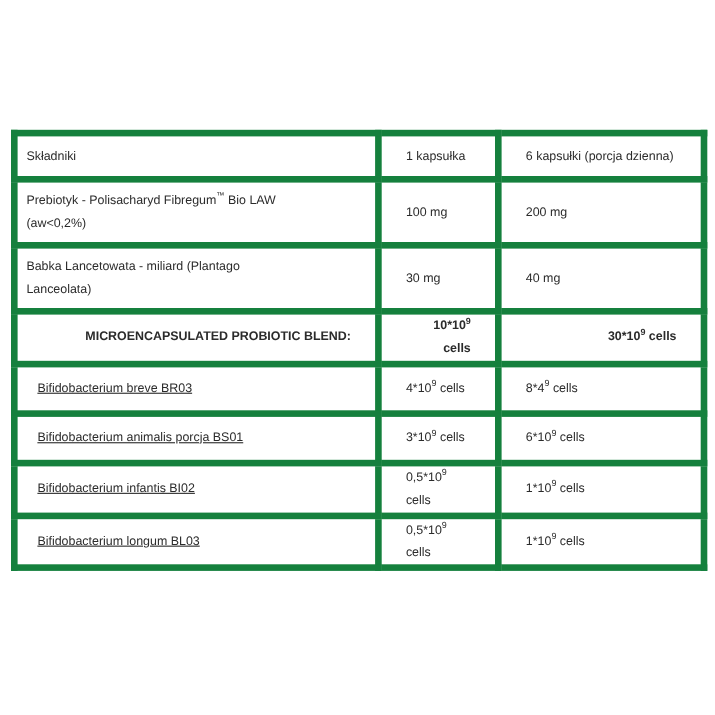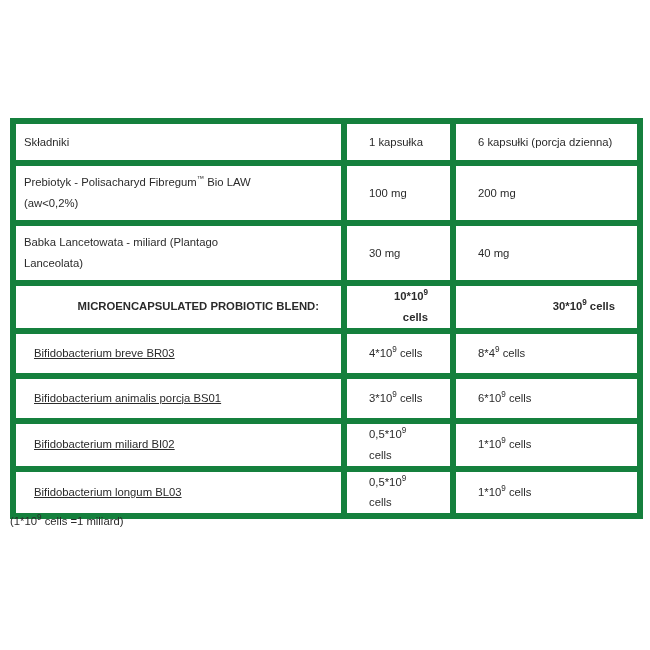--- a/index.html
+++ b/index.html
@@ -141,30 +141,29 @@
         </tr>
 
         <tr class="r-strain">
           <td class="cell-name indent">Bifidobacterium animalis porcja BS01</td>
           <td><span>3*10</span><sup>9</sup><span> cells</span></td>
           <td><span>6*10</span><sup>9</sup><span> cells</span></td>
         </tr>
 
 
         <tr class="r-strain">
-          <td class="cell-name indent">Bifidobacterium miliard BI02</td>
+          <td class="cell-name indent">Bifidobacterium infantis BI02</td>
           <td><span>0,5*10</span><sup>9</sup><span> cells</span></td>
           <td><span>1*10</span><sup>9</sup><span> cells</span></td>
         </tr>
 
         <tr class="r-strain">
           <td class="cell-name indent">Bifidobacterium longum BL03</td>
           <td><span>0,5*10</span><sup>9</sup><span> cells</span></td>
           <td><span>1*10</span><sup>9</sup><span> cells</span></td>
         </tr>
 
       </tbody>
     </table>
   </div>
 
-  <div class="footnote"><span>(1*10</span><sup>9</sup><span> cells =1 miliard)</span></div>
 
 </div>
 
 </body></html>

